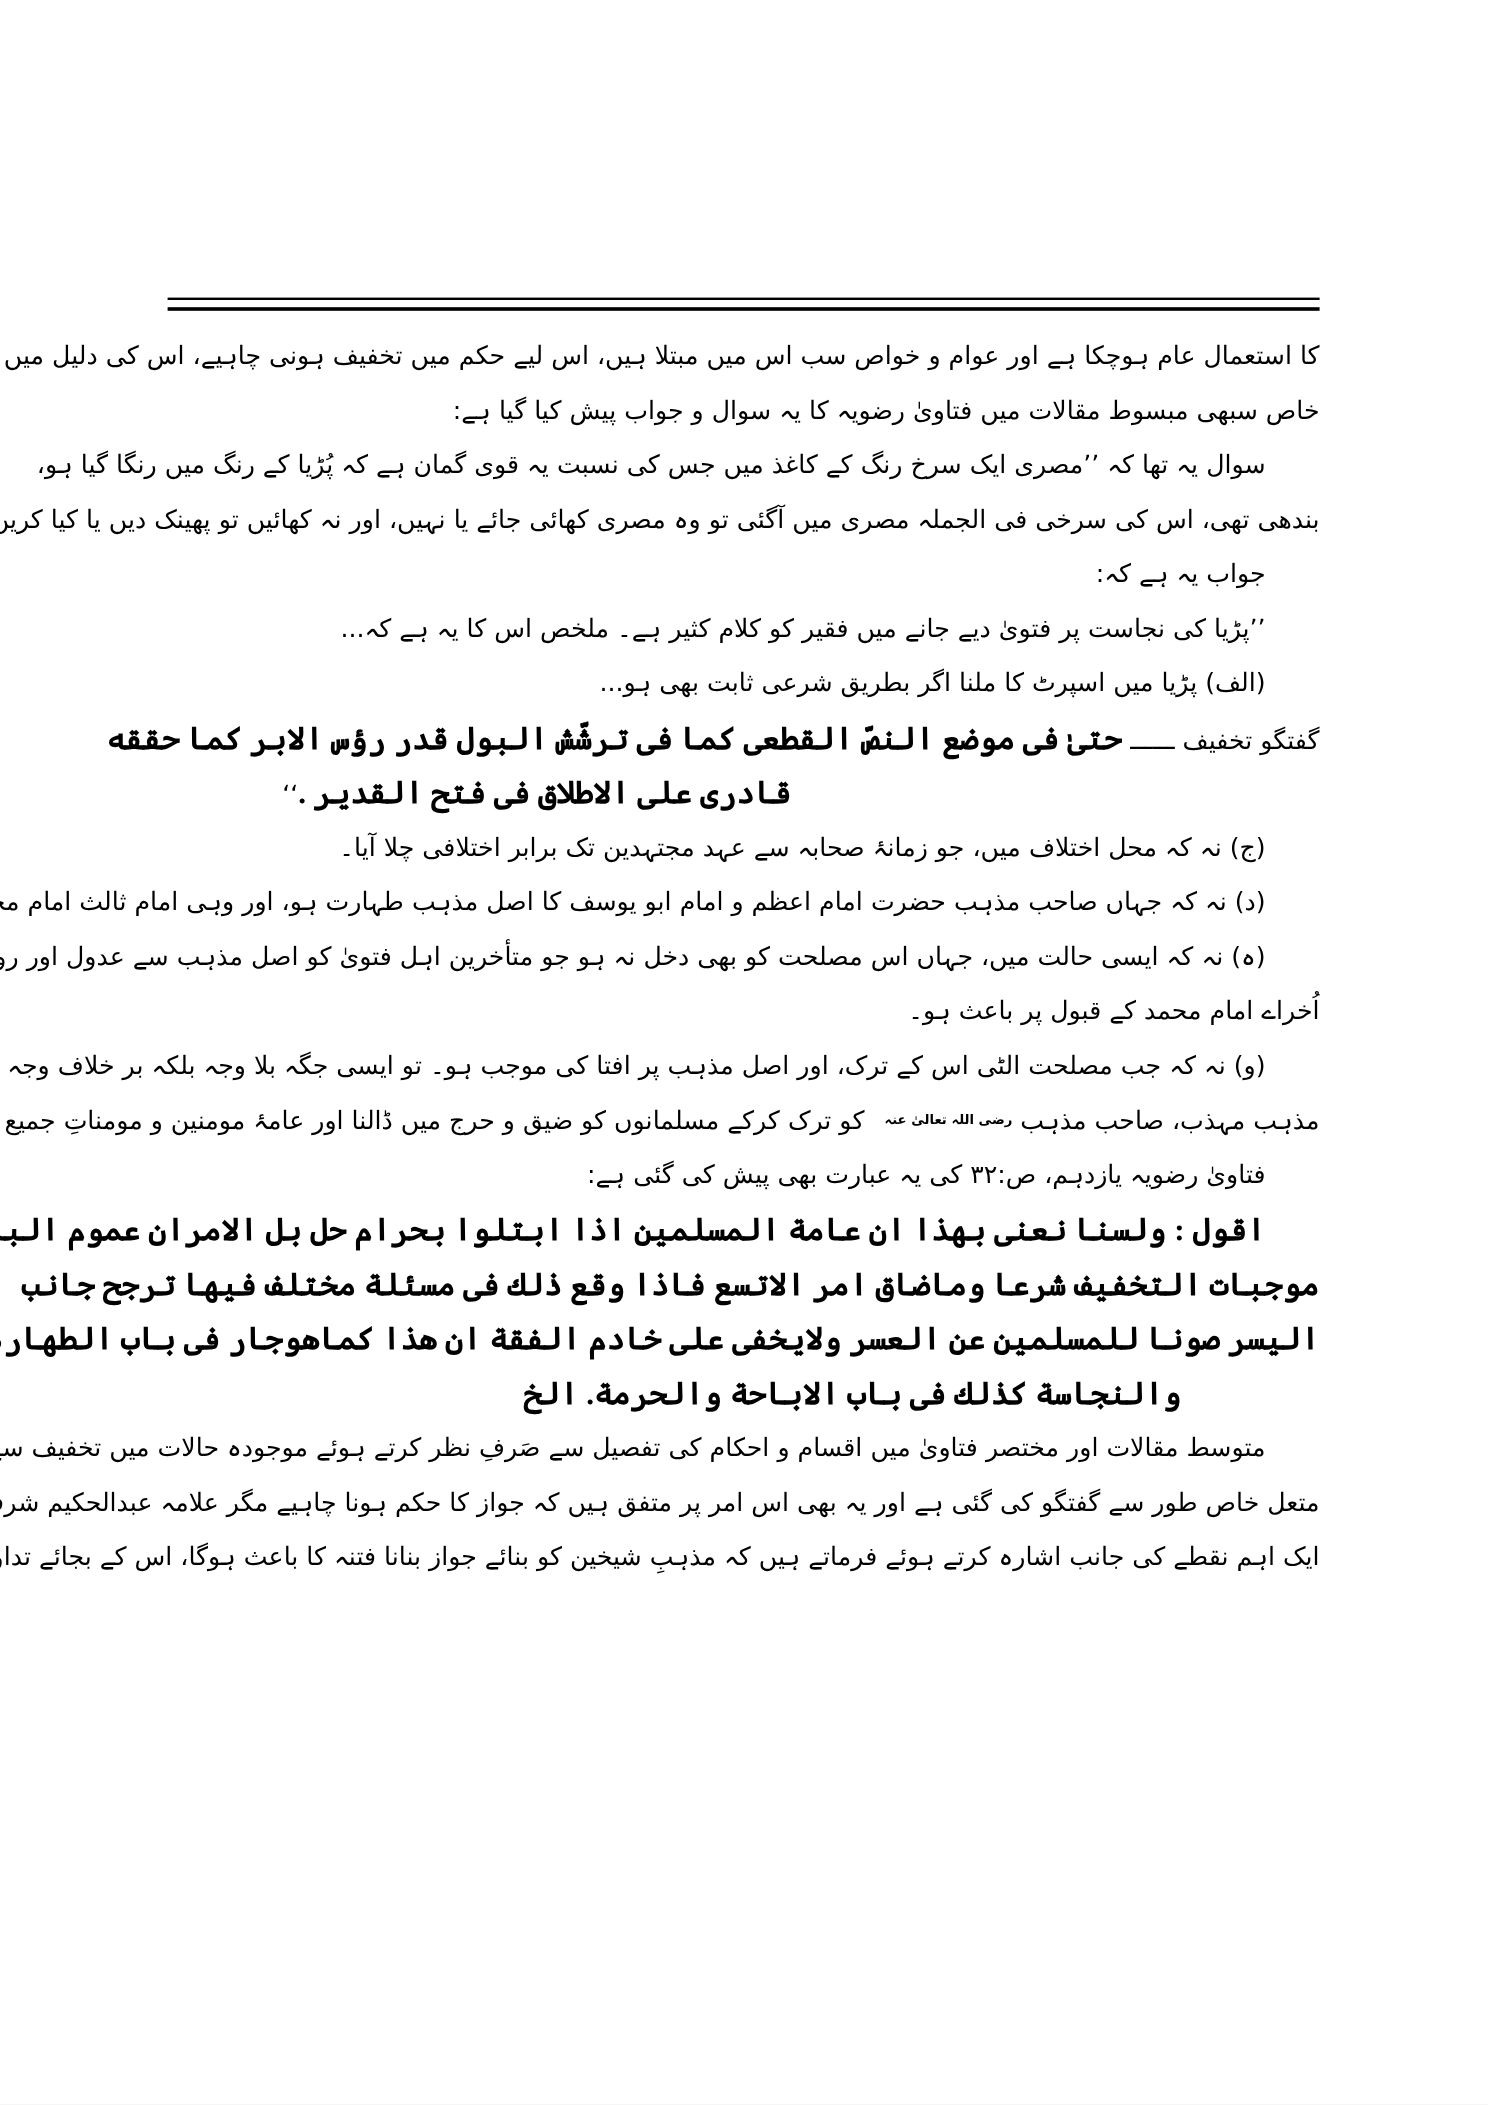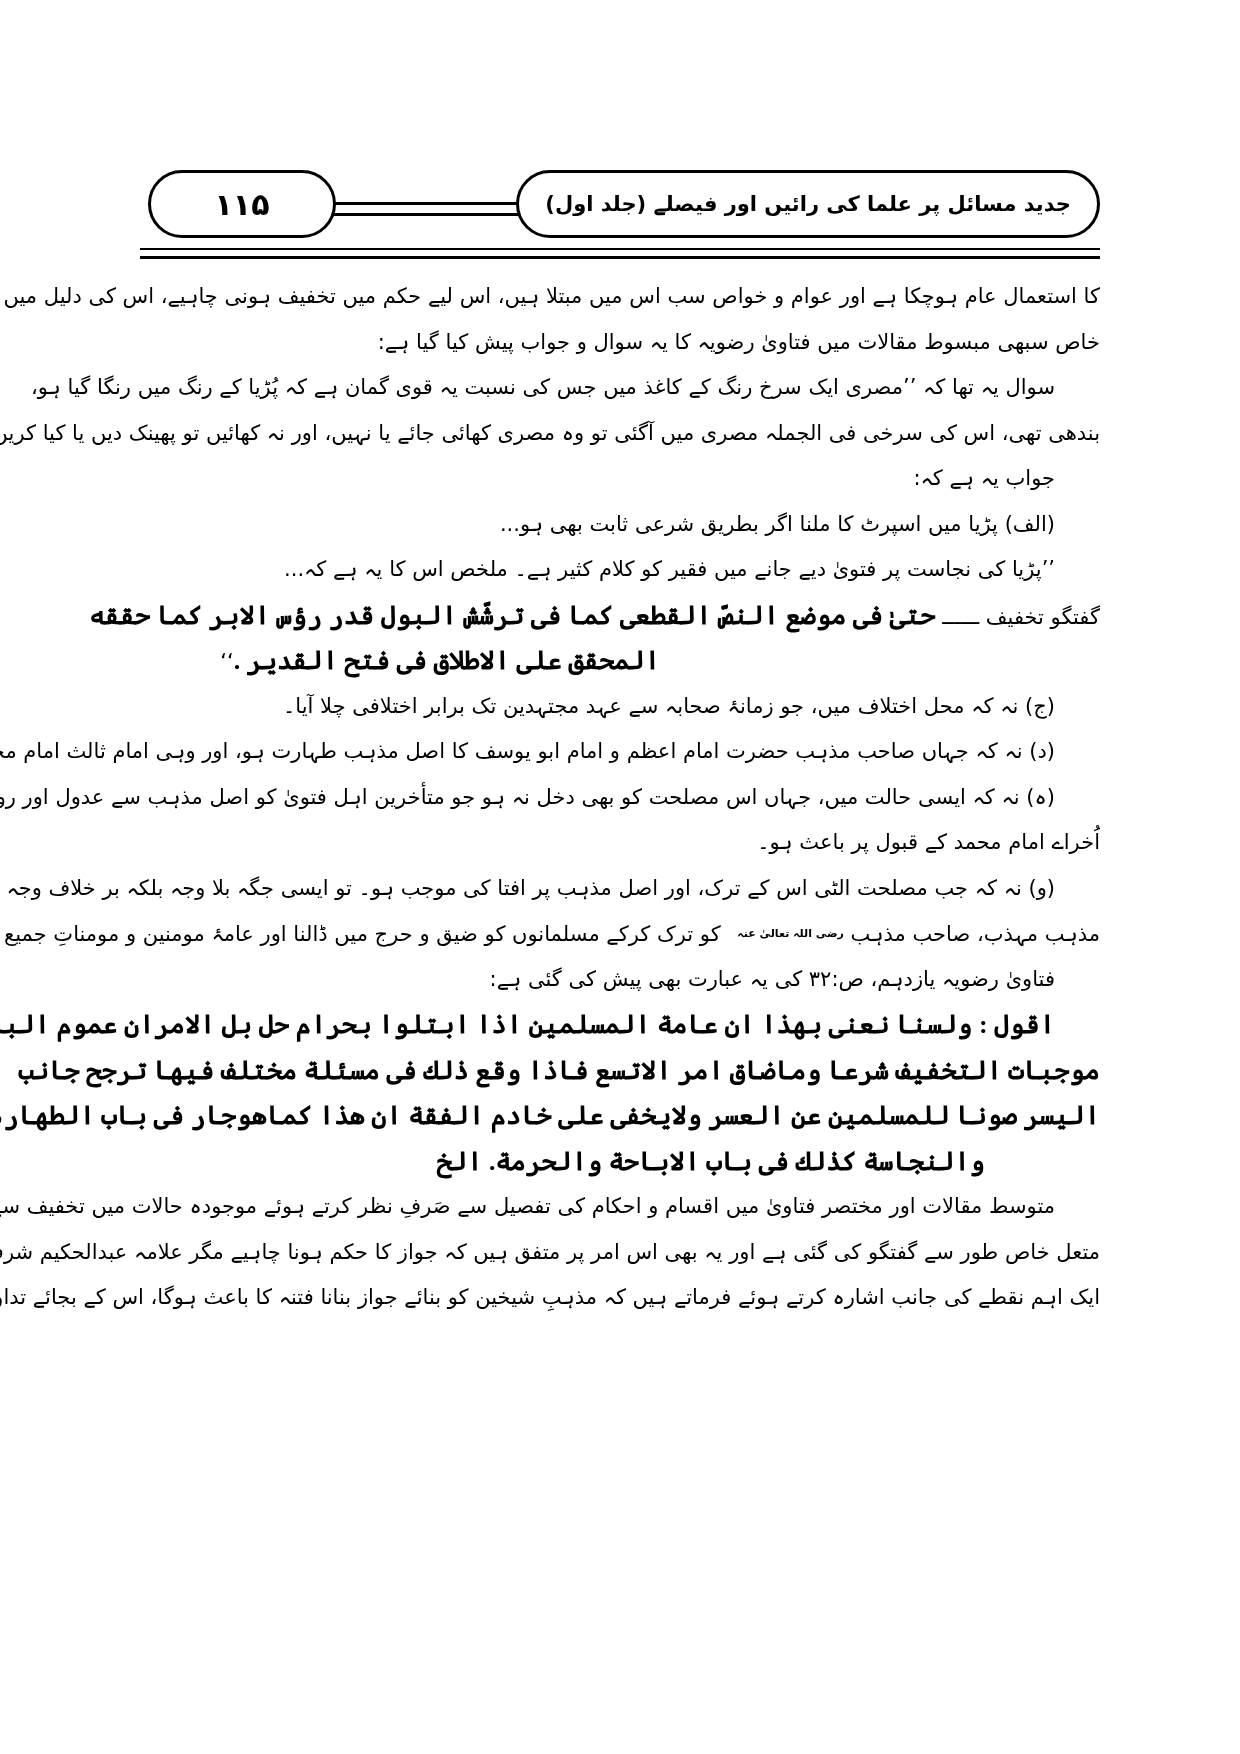--- a/index.html
+++ b/index.html
@@ -46,42 +46,33 @@
   .ind-none{padding-right:0;}
   .ind-para{padding-right:45px;}
   .ind-mid{padding-right:115px;}
   .ind-large{padding-right:440px;}
 </style>
 </head>
 <body>
 
 <div class="page">
 
-  <div class="header">
-    <div class="connector"></div>
-    <div class="capsule pageno">
-      <span>۱۱۵</span>
-    </div>
-    <div class="capsule title">
-      <span>جدید مسائل پر علما کی رائیں اور فیصلے (جلد اول)</span>
-    </div>
-  </div>
 
   <div class="top-rule"></div>
 
   <div class="body-text">
       <div class="line ind-none"><span class="urdu">کا استعمال عام ہوچکا ہے اور عوام و خواص سب اس میں مبتلا ہیں، اس لیے حکم میں تخفیف ہونی چاہیے، اس کی دلیل میں بطور</span></div>
       <div class="line ind-none"><span class="urdu">خاص سبھی مبسوط مقالات میں فتاویٰ رضویہ کا یہ سوال و جواب پیش کیا گیا ہے:</span></div>
       <div class="line ind-para"><span class="urdu">سوال یہ تھا کہ ’’مصری ایک سرخ رنگ کے کاغذ میں جس کی نسبت یہ قوی گمان ہے کہ پُڑیا کے رنگ میں رنگا گیا ہو،</span></div>
       <div class="line ind-none"><span class="urdu">بندھی تھی، اس کی سرخی فی الجملہ مصری میں آگئی تو وہ مصری کھائی جائے یا نہیں، اور نہ کھائیں تو پھینک دیں یا کیا کریں؟</span></div>
       <div class="line ind-para"><span class="urdu">جواب یہ ہے کہ:</span></div>
+      <div class="line ind-para"><span class="urdu">’’پڑیا کی نجاست پر فتویٰ دیے جانے میں فقیر کو کلام کثیر ہے۔ ملخص اس کا یہ ہے کہ...</span></div>
       <div class="line ind-para"><span class="urdu">(الف) پڑیا میں اسپرٹ کا ملنا اگر بطریق شرعی ثابت بھی ہو...</span></div>
-      <div class="line ind-para"><span class="urdu">’’پڑیا کی نجاست پر فتویٰ دیے جانے میں فقیر کو کلام کثیر ہے۔ ملخص اس کا یہ ہے کہ...</span></div>
       <div class="line ind-none"><span class="urdu">گفتگو تخفیف </span><span class="urdu">ــــــ </span><span class="arabic">حتیٰ فی موضع النصّ القطعی کما فی ترشّش البول قدر رؤس الابر کما حققه</span></div>
-      <div class="line ind-large"><span class="arabic">المحقق علی الاطلاق فی فتح القدیر .</span><span class="urdu">‘‘</span></div>
+      <div class="line ind-large"><span class="arabic">قادری علی الاطلاق فی فتح القدیر .</span><span class="urdu">‘‘</span></div>
       <div class="line ind-para"><span class="urdu">(ج) نہ کہ محل اختلاف میں، جو زمانۂ صحابہ سے عہد مجتہدین تک برابر اختلافی چلا آیا۔</span></div>
       <div class="line ind-para"><span class="urdu">(د) نہ کہ جہاں صاحب مذہب حضرت امام اعظم و امام ابو یوسف کا اصل مذہب طہارت ہو، اور وہی امام ثالث امام محمد سے</span></div>
       <div class="line ind-para"><span class="urdu">(ہ) نہ کہ ایسی حالت میں، جہاں اس مصلحت کو بھی دخل نہ ہو جو متأخرین اہل فتویٰ کو اصل مذہب سے عدول اور روایتِ</span></div>
       <div class="line ind-none"><span class="urdu">اُخراے امام محمد کے قبول پر باعث ہو۔</span></div>
       <div class="line ind-para"><span class="urdu">(و) نہ کہ جب مصلحت الٹی اس کے ترک، اور اصل مذہب پر افتا کی موجب ہو۔ تو ایسی جگہ بلا وجہ بلکہ بر خلاف وجہ</span></div>
       <div class="line ind-none"><span class="urdu">مذہب مہذب، صاحب مذہب </span><span class="honorific">رضی اللہ تعالیٰ عنہ</span><span class="urdu"> کو ترک کرکے مسلمانوں کو ضیق و حرج میں ڈالنا اور عامۂ مومنین و مومناتِ جمیع دیار و</span></div>
       <div class="line ind-para"><span class="urdu">فتاویٰ رضویہ یازدہم، ص:۳۲ کی یہ عبارت بھی پیش کی گئی ہے:</span></div>
       <div class="line ind-para"><span class="arabic">اقول : ولسنا نعنی بهذا ان عامة المسلمین اذا ابتلوا بحرام حل بل الامران عموم البلوٰی من</span></div>
       <div class="line ind-none"><span class="arabic">موجبات التخفیف شرعا وماضاق امر الاتسع فاذا وقع ذٰلك فی مسئلة مختلف فیها ترجح جانب</span></div>
       <div class="line ind-none"><span class="arabic">الیسر صونا للمسلمین عن العسر ولایخفی علی خادم الفقة ان هذا كماهوجار فی باب الطهارة</span></div>

